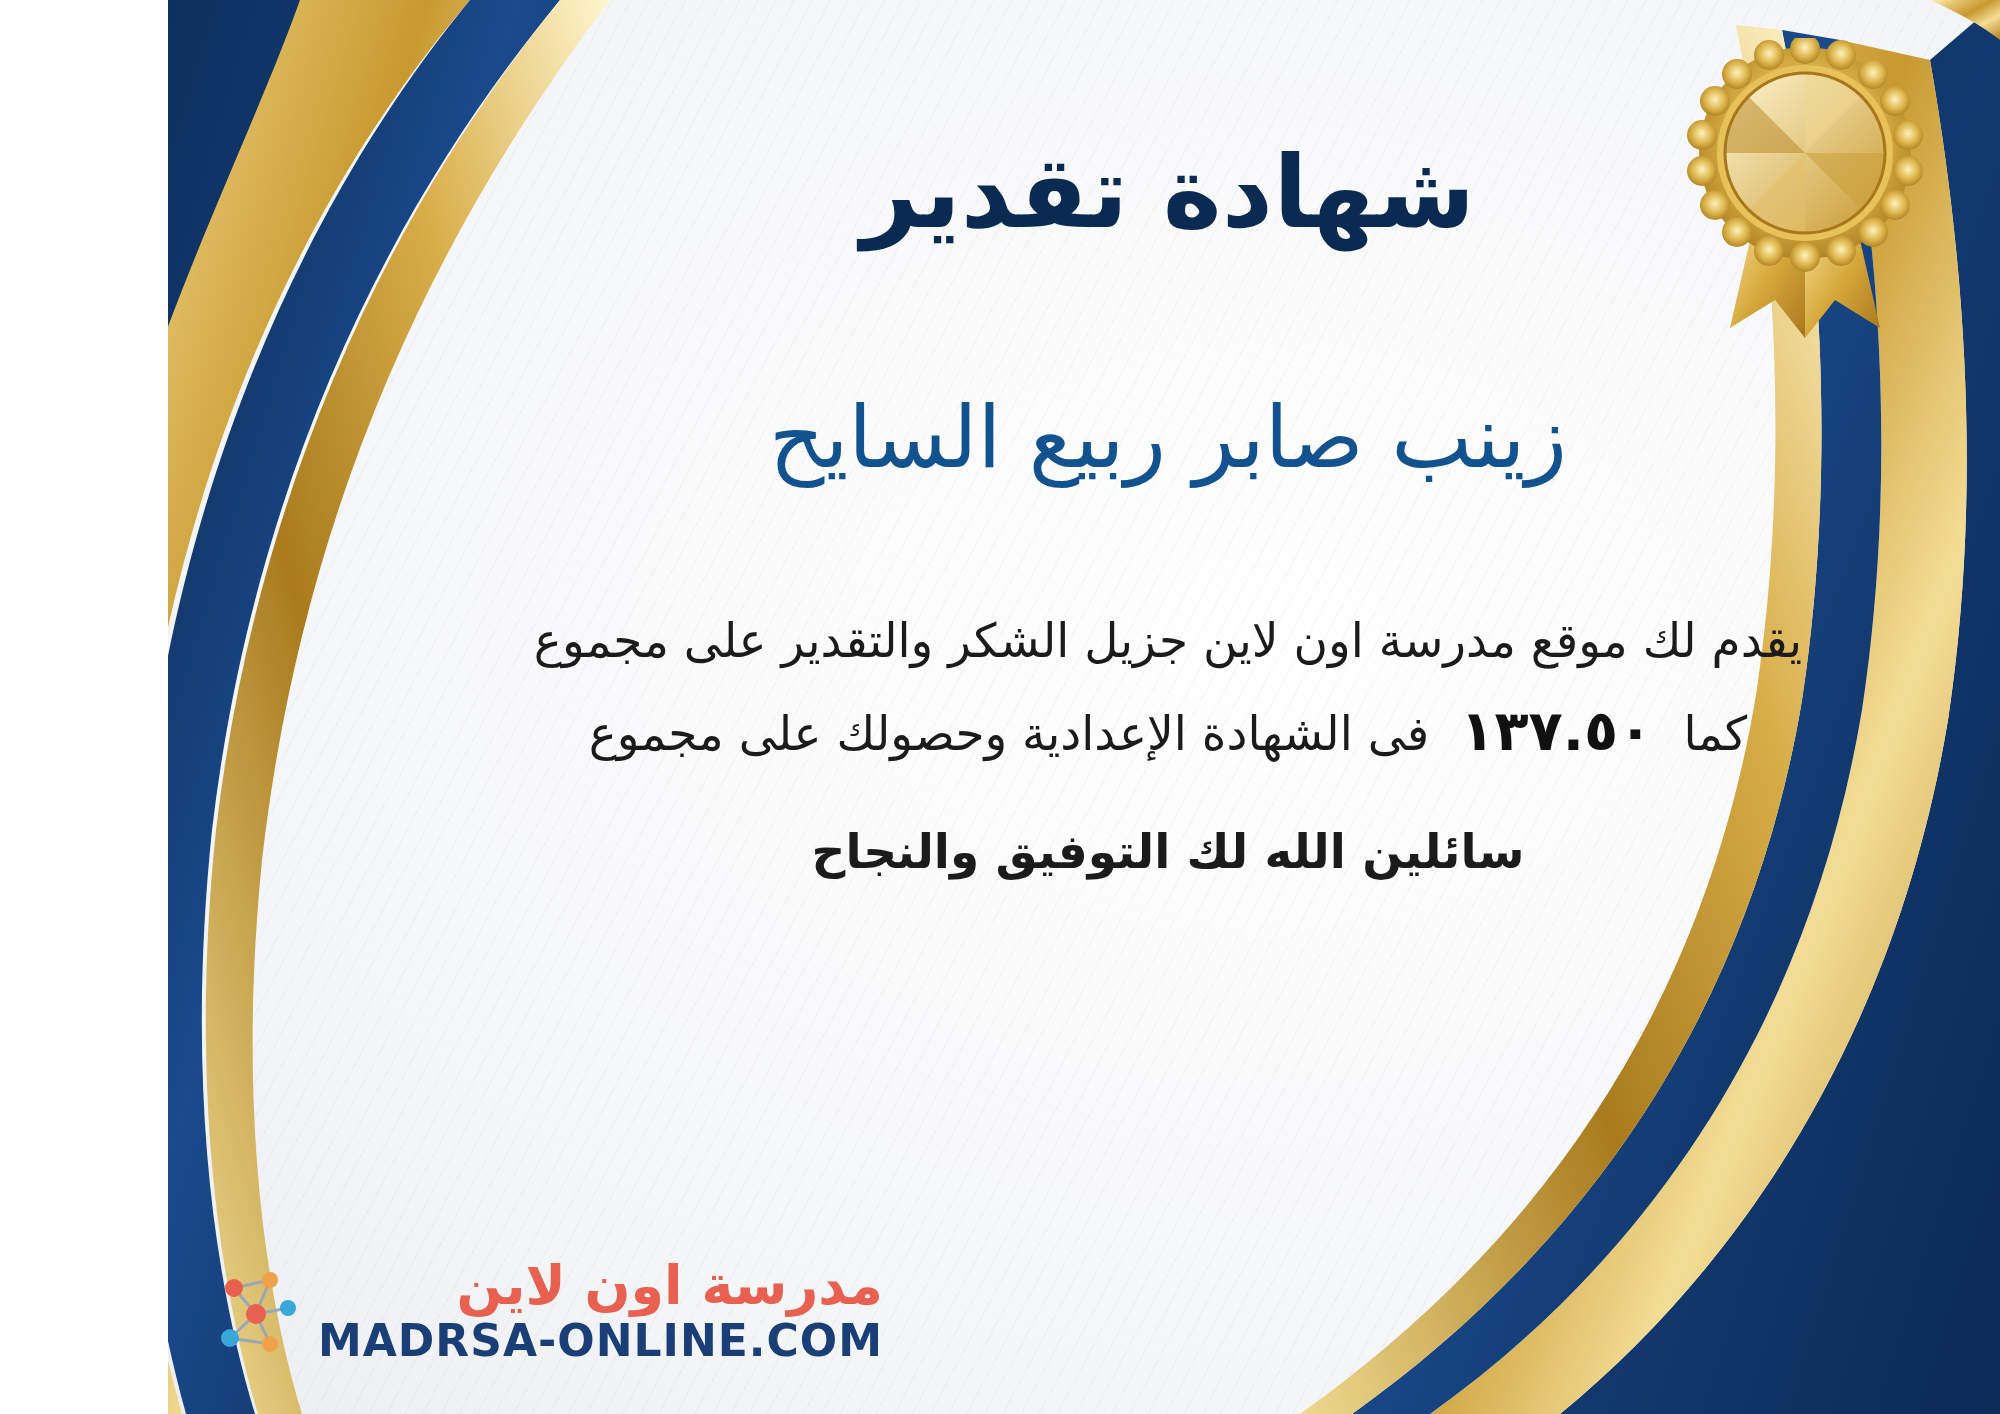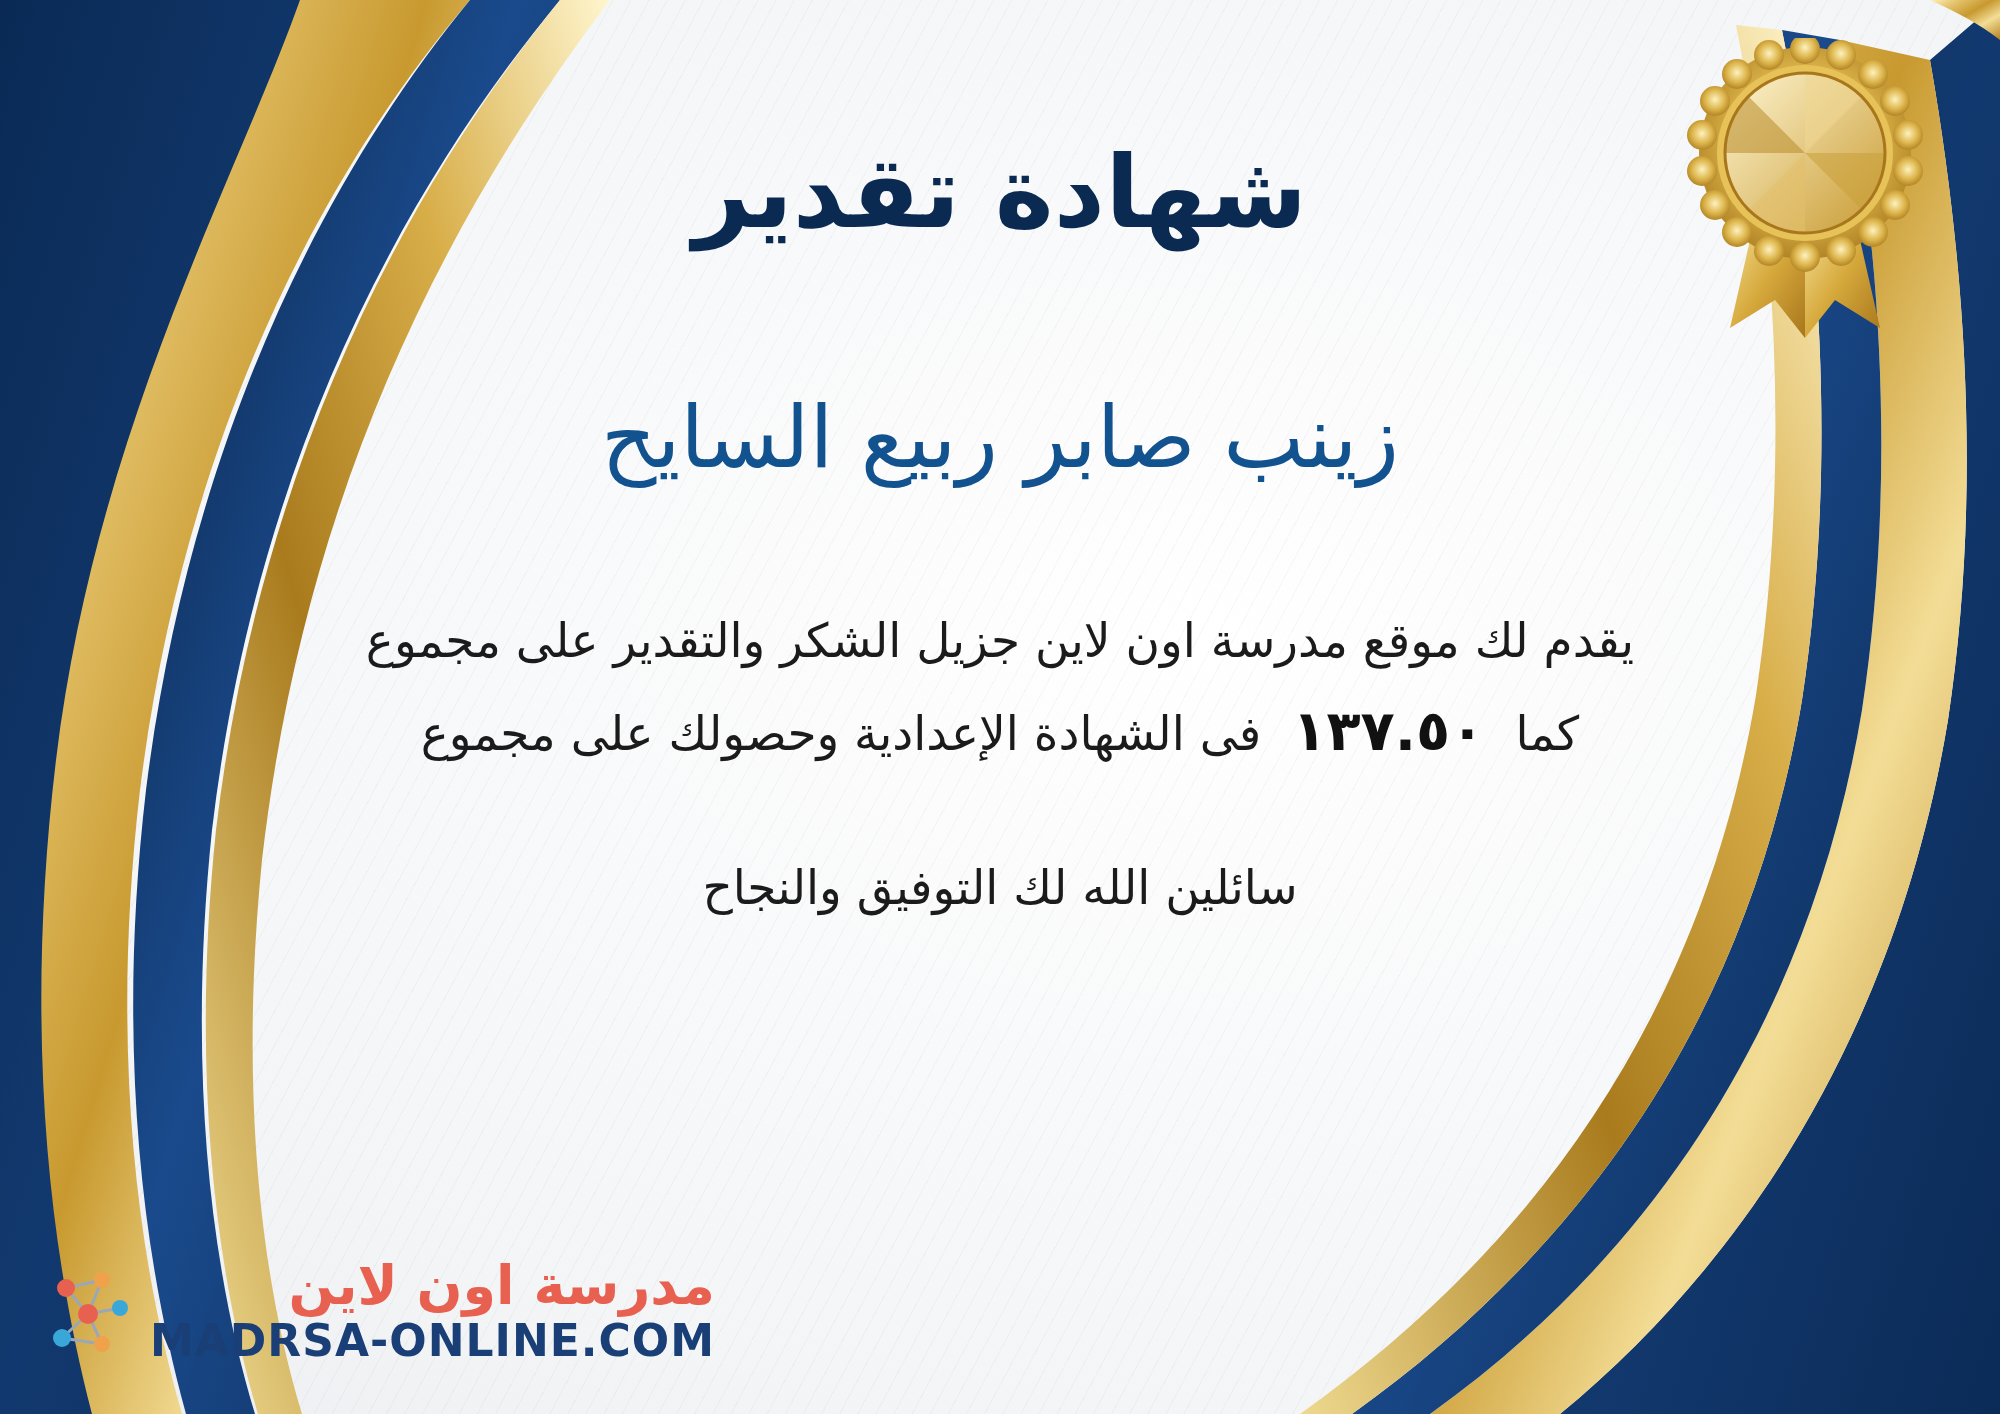--- a/index.html
+++ b/index.html
@@ -11,21 +11,21 @@
   body {
     width: 2000px;
     height: 1414px;
     overflow: hidden;
     font-family: "DejaVu Sans", "Liberation Sans", sans-serif;
   }
 
   
   .certificate {
     position: relative;
-    width: 2000px;
+    width: 1832px;
     height: 1414px;
     background: #ffffff;
     overflow: hidden;
   }
 
   
   .paper-texture {
     position: absolute;
     inset: 0;
     background:
@@ -102,24 +102,24 @@
   }
   .score {
     font-weight: bold;
     font-size: 56px;
     color: #111111;
     padding: 0 16px;
     letter-spacing: 2px;
   }
 
   .closing-line {
-    margin-top: 80px;
+    margin-top: 44px;
     font-size: 47px;
     color: #1b1b1b;
-    font-weight: 400;
+    font-weight: 700;
     text-align: right;
   }
 
   
   .brand {
     position: absolute;
     left: 40px;
     bottom: 48px;
     display: flex;
     align-items: center;

